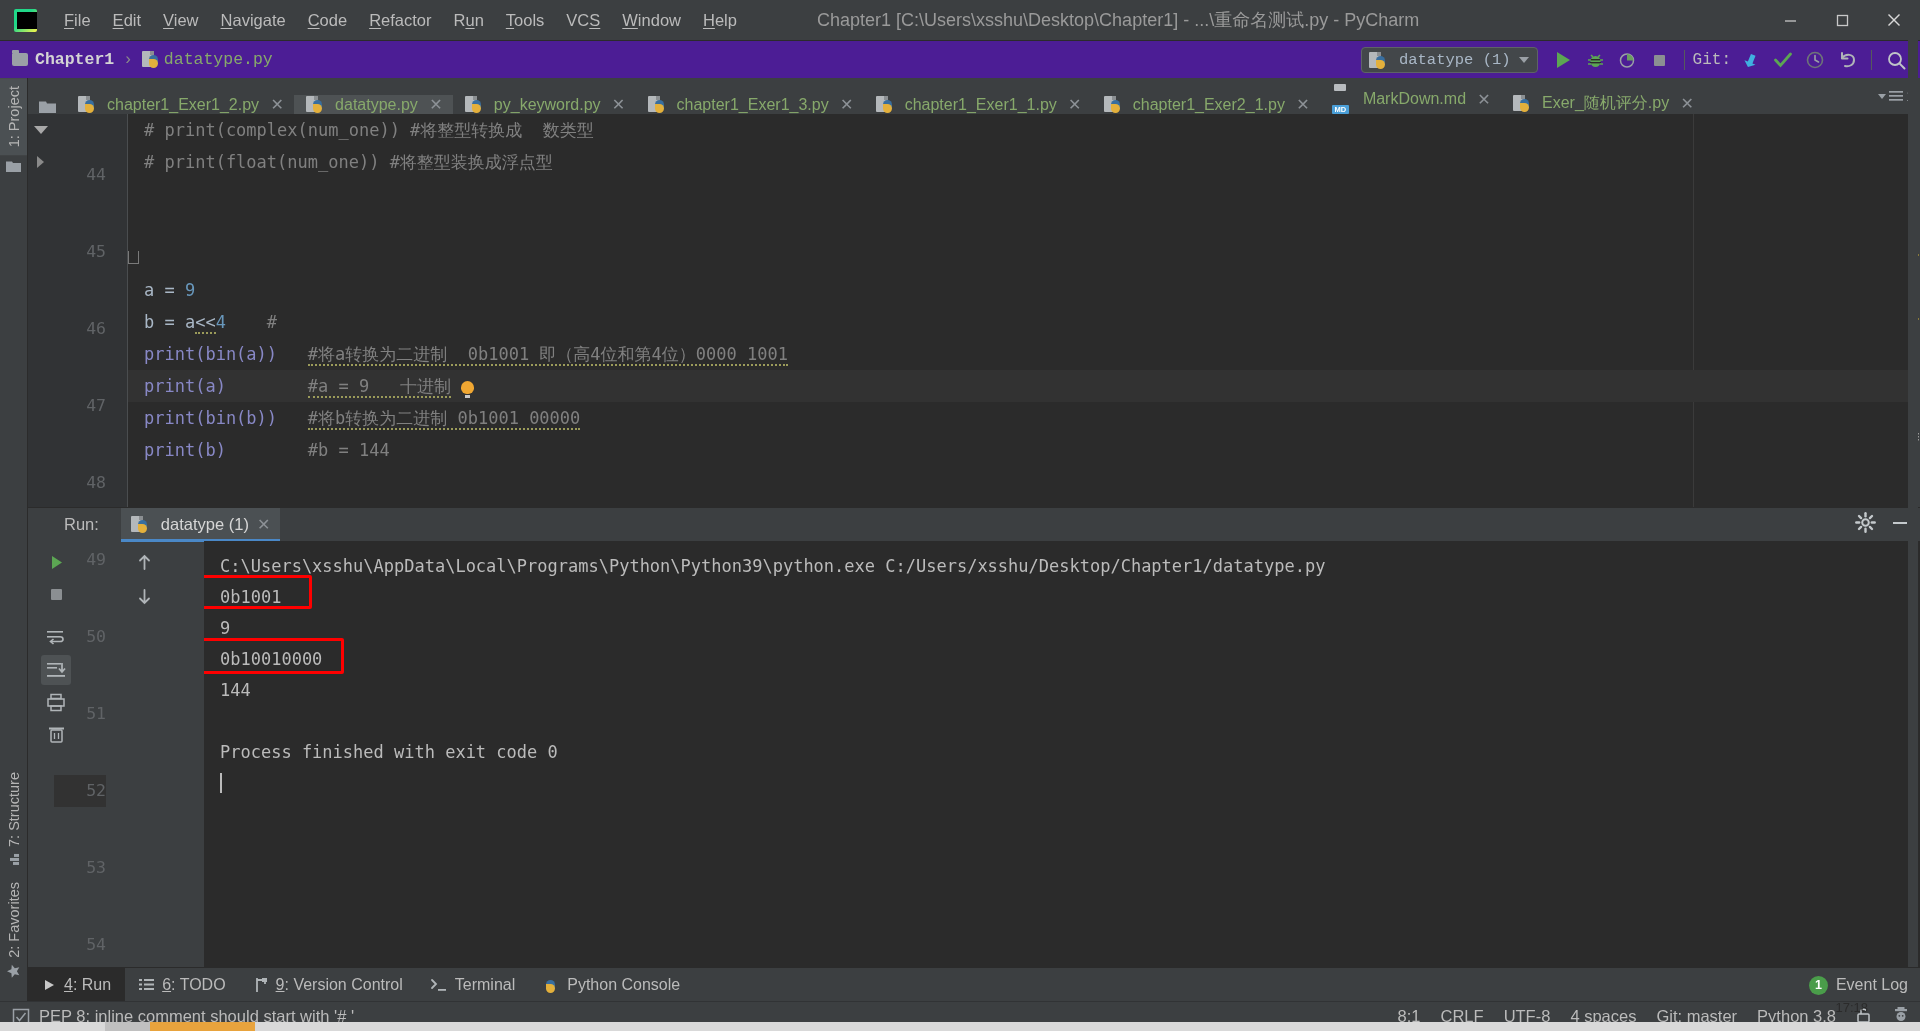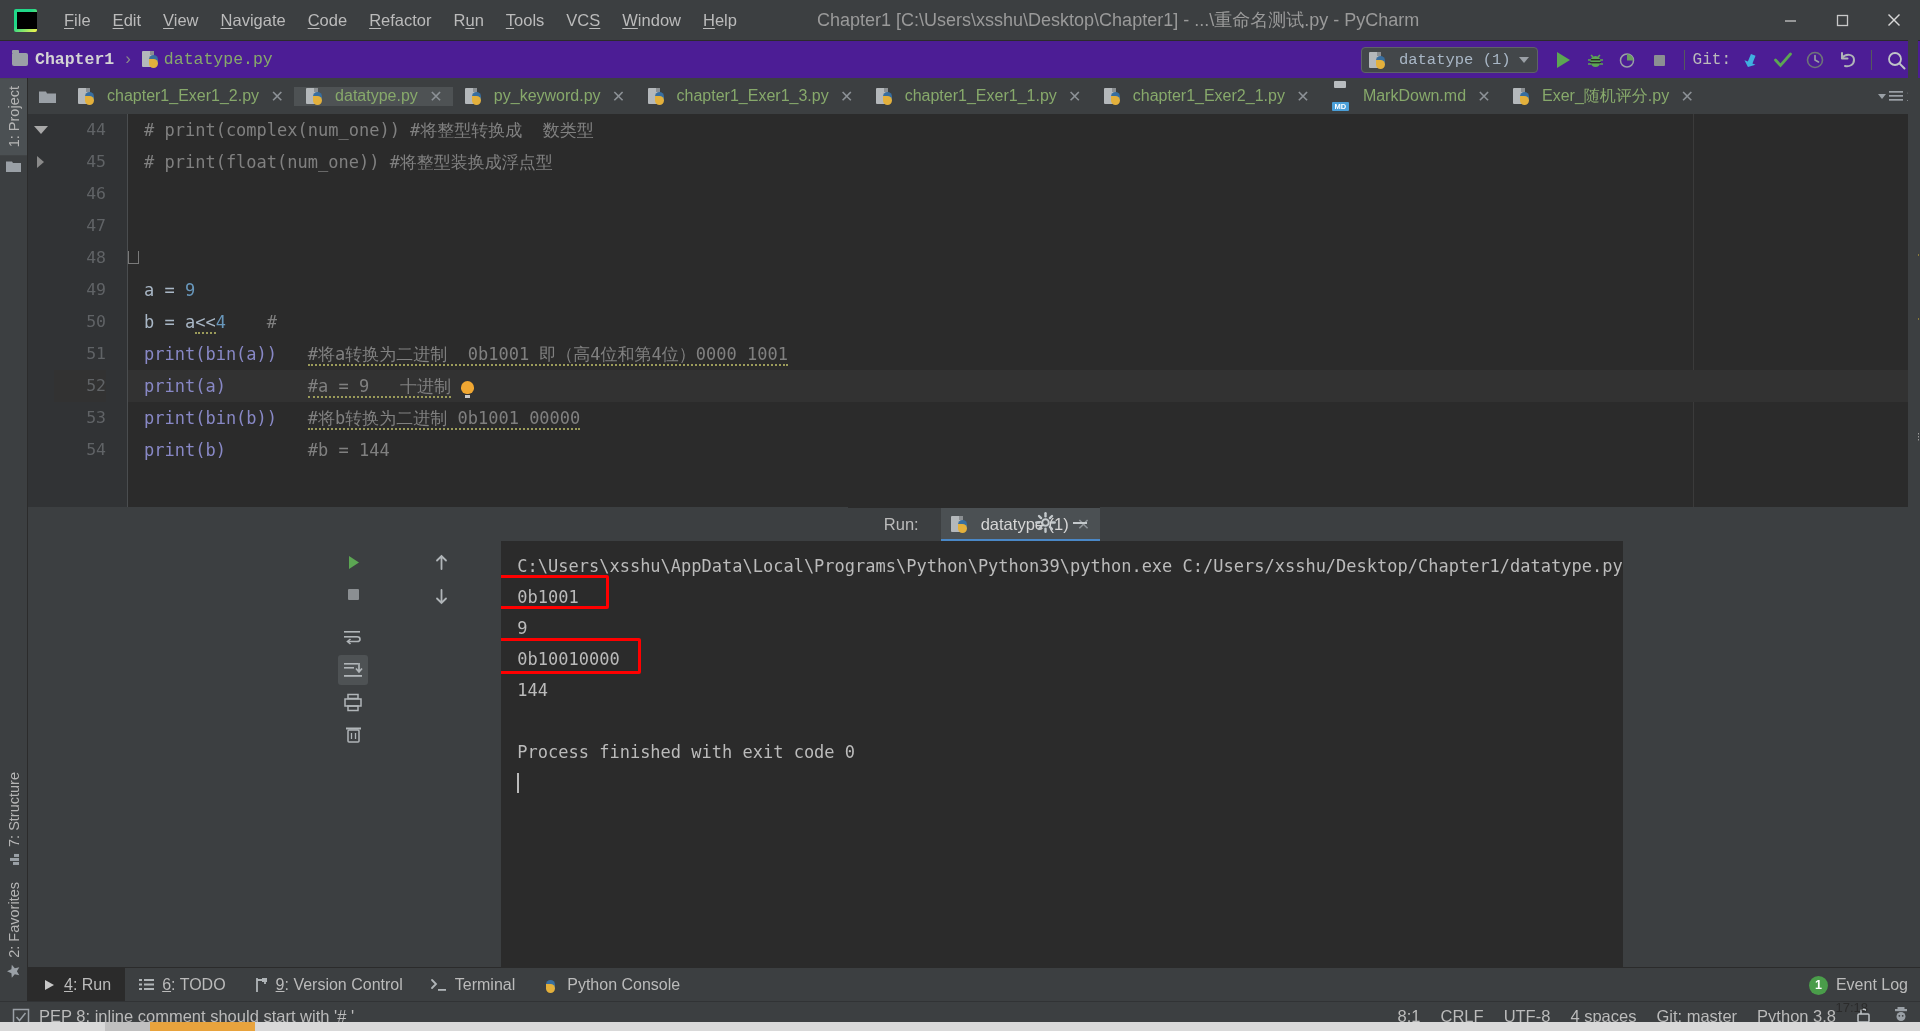--- a/index.html
+++ b/index.html
@@ -128,21 +128,21 @@
     color: #b5b5b5; font-size: 14.5px; padding: 8px 6px; white-space: nowrap;
     display:flex; align-items:center; gap:6px;
   }
   .vtab.active { background: #4b5053; }
   .stripe-icon { display:flex; align-items:center; justify-content:center; padding: 4px 0; }
 
   .content-col { flex: 1 1 auto; display: flex; flex-direction: column; min-width: 0; }
 
   
   .tabsbar {
-    height: 36px; flex: 0 0 36px; background: #3c3f41; display: flex; align-items: center;
+    height: 36px; flex: 0 0 36px; background: #3c3f41; display: flex; align-items: flex-end;
     position: relative; overflow: hidden;
   }
   .tabs-folder-btn {
     width: 38px; display: flex; align-items: center; justify-content: center;
   }
   .etab {
     display: flex; align-items: center; gap: 7px; padding: 0 10px 0 12px;
     color: #87a96b; font-size: 16px; white-space: nowrap; position: relative;
     max-width: 260px;
   }
@@ -163,21 +163,21 @@
   .ed-linenums {
     width: 62px; flex: 0 0 62px; background: #313335; position: relative;
     font-family: "DejaVu Sans Mono", monospace; font-size: 16.5px; color: #606366;
     text-align: right; padding-right: 10px;
   }
   .ed-marks { width: 12px; flex: 0 0 12px; background: #313335; border-right: 1px solid #4a4d4f;}
   .ed-code {
     flex: 1 1 auto; background: #2b2b2b; position: relative; overflow: hidden;
     font-family: "DejaVu Sans Mono", monospace; font-size: 17px;
   }
-  .ln { height: 32px; line-height: 32px; }
+  .ln { height: 32px; line-height: 32px; margin-top: 45px; }
   .cl { height: 32px; line-height: 32px; white-space: pre; padding-left: 16px; position: relative; }
   .cl.cur { background: #323232; }
   .fn { color: #8888c6; text-align: center; }
   .num { color: #6897bb; }
   .cmt { color: #808080; }
   .cmt-warn { color: #808080; border-bottom: 2px dotted #9b9b5a; }
   .plain { color: #a9b7c6; }
   .wavy { border-bottom: 2px dotted #9b9b5a; }
   .bulb {
     display:inline-block; width:13px; height:13px; border-radius:50% 50% 45% 45%;
@@ -186,21 +186,21 @@
   .bulb::after{ content:''; position:absolute; left:4px; bottom:-4px; width:5px; height:3px; background:#c9c9c9;}
   .ed-right-gutter {
     width: 12px; flex: 0 0 12px; background: #3c3f41; position: relative;
   }
   .ed-scrollmark {
     position: absolute; right: 2px; width: 9px; height: 42px; background: #5b5d5e; border-radius:1px;
   }
   .ed-vline { position:absolute; top:0; bottom:0; width:1px; background:#3b3b3b; }
 
   
-  .runpanel { flex: 0 0 auto; background: #3c3f41; display: flex; flex-direction: column; align-items: center; }
+  .runpanel { flex: 0 0 auto; background: #3c3f41; display: flex; flex-direction: column; }
   .run-header {
     height: 34px; flex: 0 0 34px; display: flex; align-items: center;
     border-top: 1px solid #2b2b2b; position: relative; background: #3c3f41;
   }
   .run-label { color: #bbbbbb; font-size: 16.5px; padding-left: 36px; margin-right: 22px; }
   .run-tab {
     display:flex; align-items:center; gap: 8px; height: 34px; padding: 0 10px;
     color:#d6d6d6; font-size:16.5px; position: relative; background:#4b5053;
   }
   .run-tab::after {

